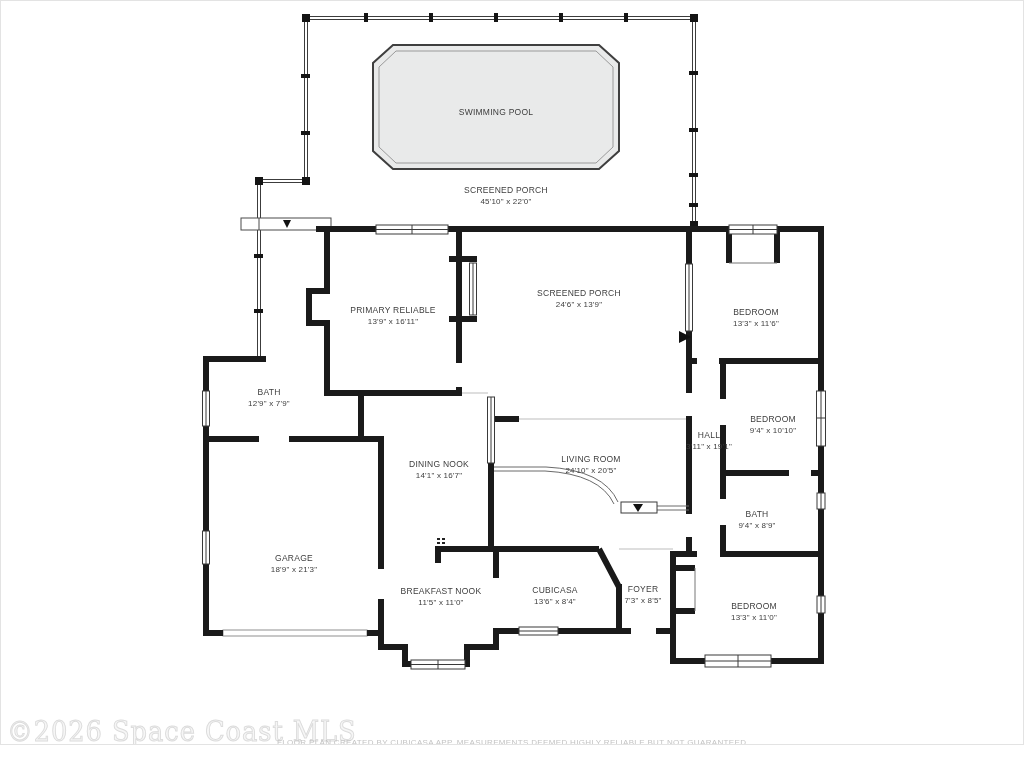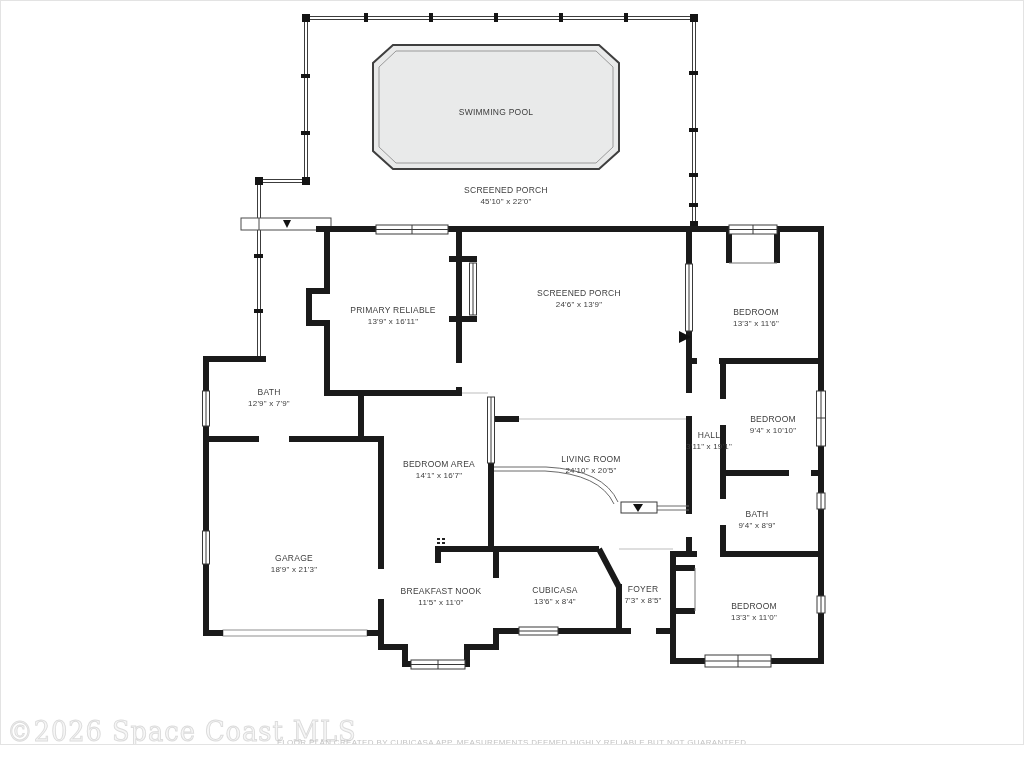--- a/index.html
+++ b/index.html
@@ -230,21 +230,21 @@
     <span class="rname">BATH</span>
     <span class="rdims">12'9" x 7'9"</span>
   </div>
 
   <div class="room-label" style="left:772px;top:412px;">
     <span class="rname">BEDROOM</span>
     <span class="rdims">9'4" x 10'10"</span>
   </div>
 
   <div class="room-label" style="left:438px;top:457px;">
-    <span class="rname">BEDROOM AREA</span>
+    <span class="rname">DINING NOOK</span>
     <span class="rdims">14'1" x 16'7"</span>
   </div>
 
   <div class="room-label" style="left:590px;top:452px;">
     <span class="rname">LIVING ROOM</span>
     <span class="rdims">24'10" x 20'5"</span>
   </div>
 
   <div class="room-label" style="left:708px;top:428px;">
     <span class="rname">HALL</span>

